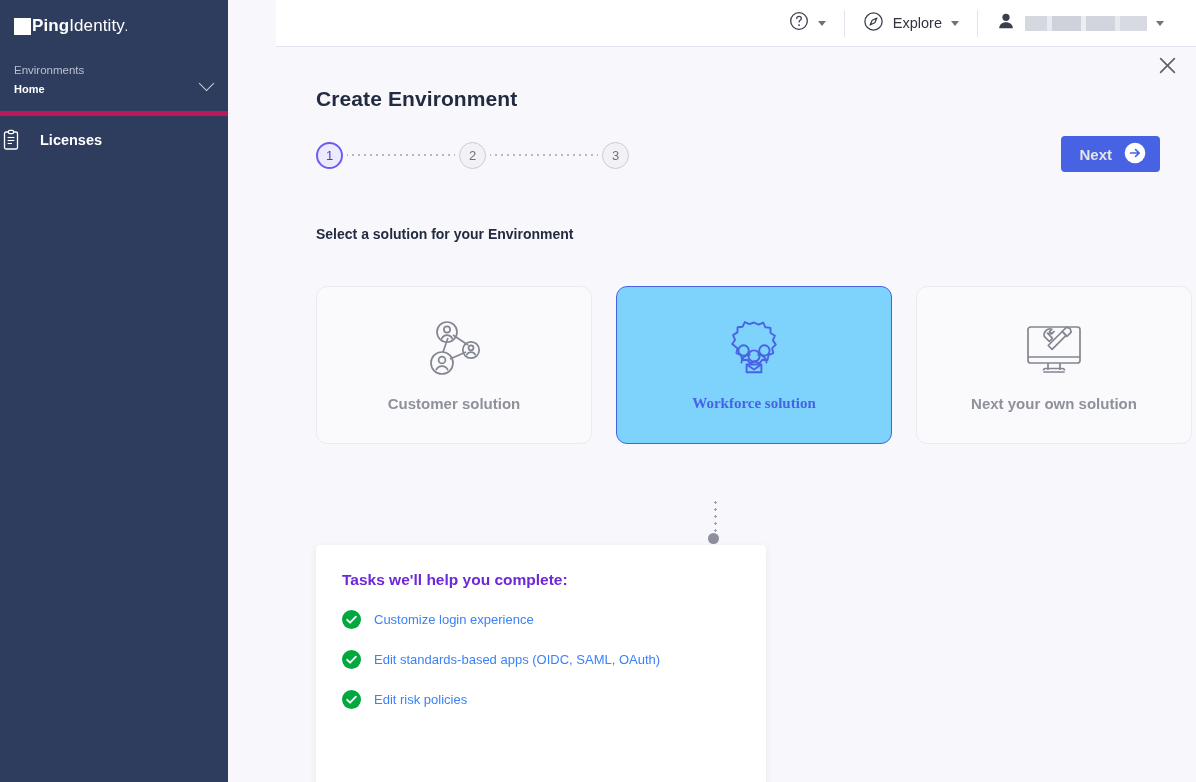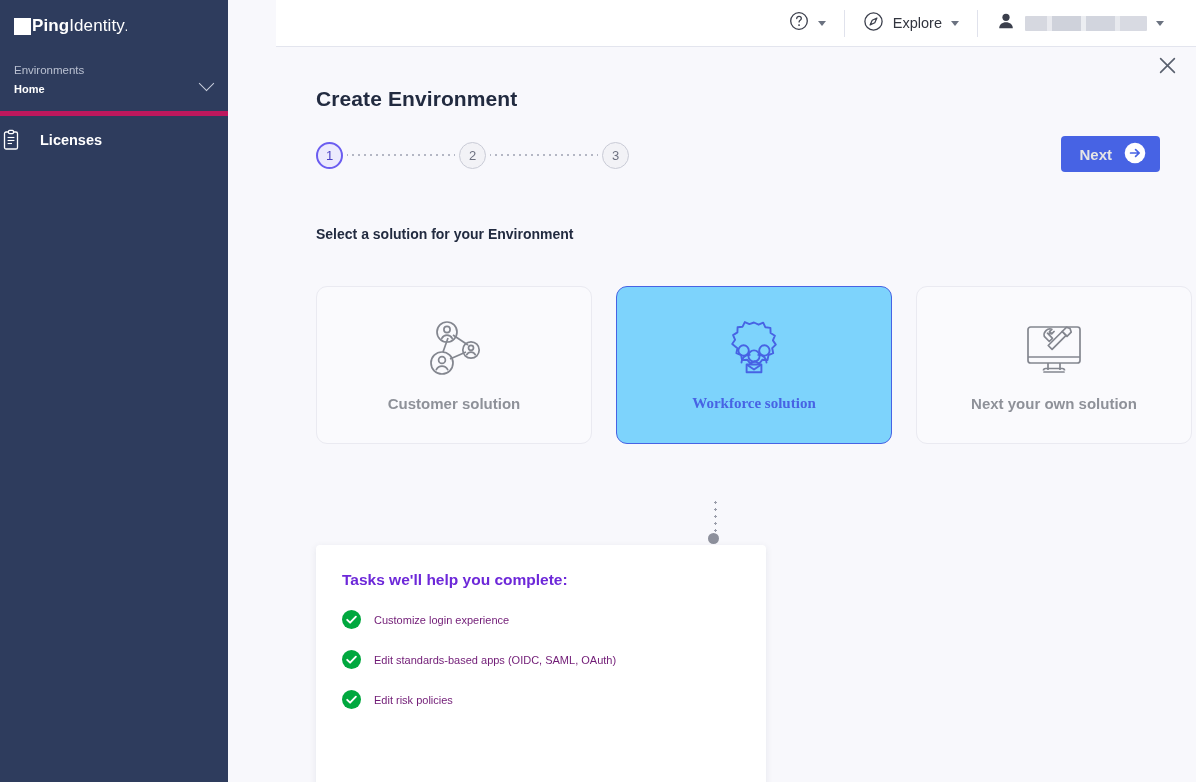--- a/index.html
+++ b/index.html
@@ -135,21 +135,21 @@
   
   .tasks-panel {
     position: absolute; left: 40px; top: 498px;
     width: 450px; height: 267px;
     background: #ffffff; border-radius: 4px;
     box-shadow: 0 2px 7px rgba(60,64,90,.10);
     padding: 26px 26px 0 26px;
   }
   .tasks-title { font-size: 15.5px; font-weight: 700; color: #6d28d9; }
   .task-row { display: flex; align-items: center; gap: 13px; margin-top: 21px; }
-  .task-text { font-size: 11px; color: #701a75; }
+  .task-text { font-size: 13px; color: #3b82f6; }
   .check-ico { width: 19px; height: 19px; flex: 0 0 19px; }
 </style>
 </head>
 <body>
 
 <div class="app">
 
   <div class="sidebar">
 
     <div class="logo-row">

